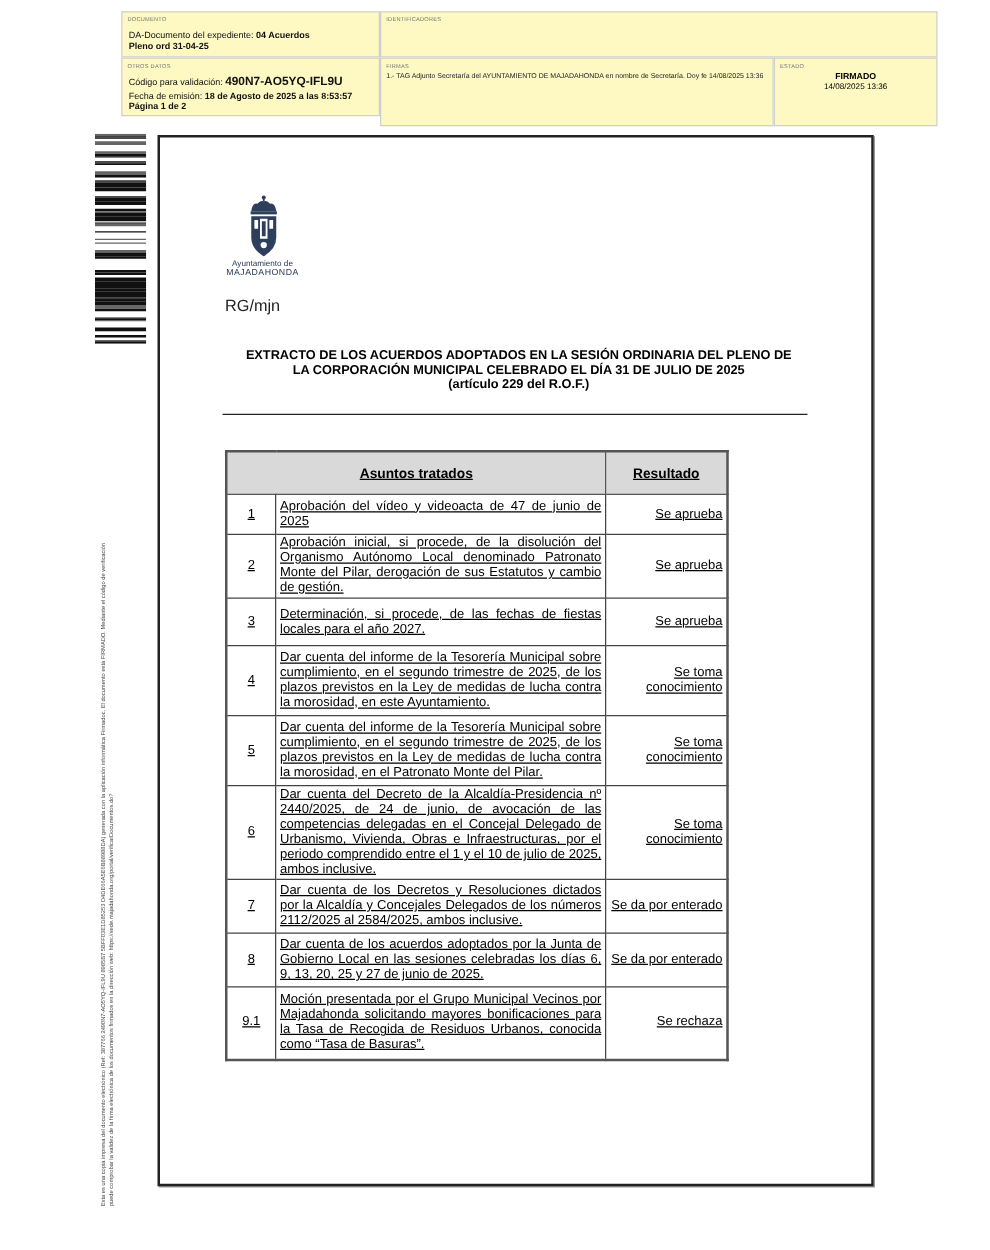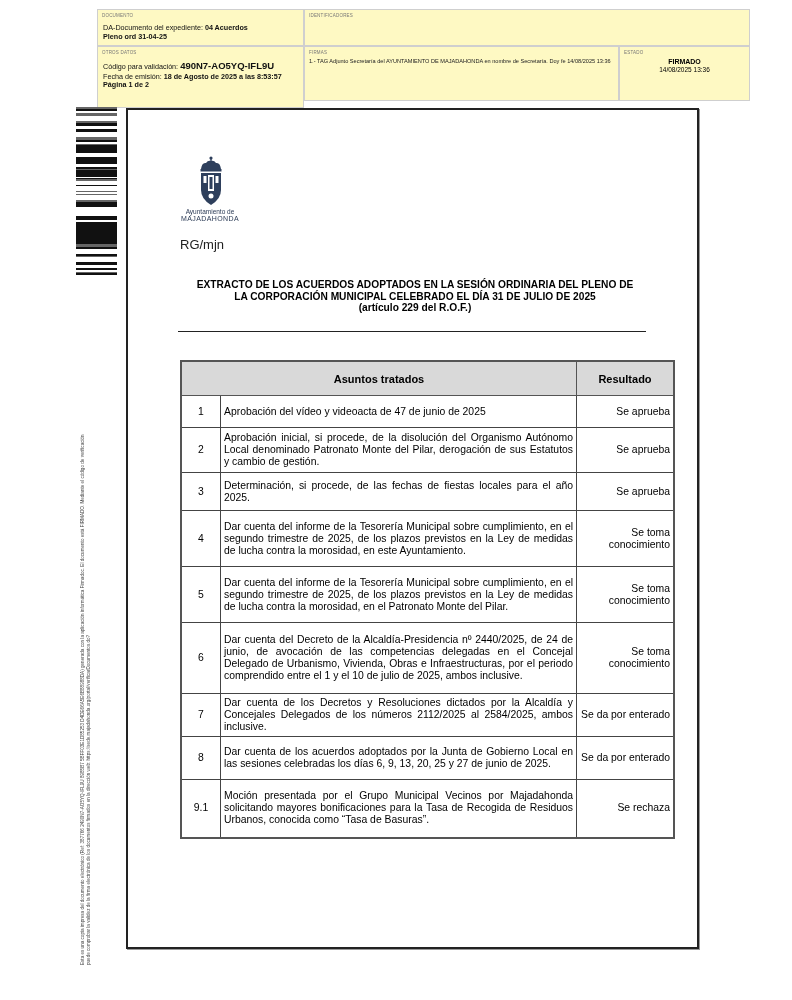--- a/index.html
+++ b/index.html
@@ -5,21 +5,21 @@
   html, body { margin:0; padding:0; background:#ffffff; }
   body { width:792px; height:1000px; position:relative; overflow:hidden; font-family:"Liberation Sans", sans-serif; color:#000; }
 
   
   .hbox { position:absolute; border:1px solid #cfcfcf; background:#fef9c3; box-sizing:border-box;margin-left:29px; }
   .hlabel { position:absolute; left:4px; top:3px; font-size:4.5px; color:#777; letter-spacing:0.2px; }
   .htext { position:absolute; left:5px; font-size:7.2px; line-height:9px; color:#111; }
   .htext b { font-weight:bold; }
   #box-doc { left:68px; top:9px; width:207px; height:37px; }
   #box-ids { left:275px; top:9px; width:446px; height:37px; }
-  #box-otros { left:68px; top:46px; width:207px; height:62px; }
+  #box-otros { left:68px; top:46px; width:207px; height:47px; }
   #box-firmas { left:275px; top:46px; width:315px; height:55px; }
   #box-estado { left:590px; top:46px; width:131px; height:55px; }
   .firmas-text { position:absolute; left:4px; top:11px; font-size:5.6px; line-height:7.5px; color:#222; width:305px; }
   .estado-status { position:absolute; left:0; width:100%; top:11px; text-align:center; font-size:7px; font-weight:bold; }
   .estado-date { position:absolute; left:0; width:100%; top:19px; text-align:center; font-size:6.5px; }
   .codigo-val { font-size:9.5px; font-weight:bold; }
 
   
   #barcode { position:absolute; left:76px; top:107px; width:41px; height:168px; }
 
@@ -31,21 +31,21 @@
 
   #logo { position:absolute; left:176px; top:155px; width:70px; height:70px; }
   .logo-line1 { position:absolute; left:176px; top:208px; width:68px; text-align:center; font-size:6.5px; color:#2a3a55; }
   .logo-line2 { position:absolute; left:176px; top:215px; width:68px; text-align:center; font-size:7px; letter-spacing:0.4px; color:#2a3a55; }
   .ref { position:absolute; left:180px; top:237px; font-size:13px; color:#222; }
 
   .title { position:absolute; left:170px; top:279px; width:490px; text-align:center; font-weight:bold; font-size:10.2px; line-height:11.5px; }
   .title-rule { position:absolute; left:178px; top:331px; width:468px; height:0; border-top:1.5px solid #222; }
 
   
-  #agenda-table { position:absolute; left:180px; top:360px; width:495px; border-collapse:collapse; font-size:10.4px; line-height:12px; border:2px solid #555; }
+  #agenda-table { position:absolute; left:180px; top:360px; width:403px; border-collapse:collapse; font-size:10.4px; line-height:12px; border:2px solid #555;text-decoration:underline; }
   #agenda-table th { background:#d9d9d9; font-weight:bold; font-size:11px; height:31px; border:1.5px solid #555; }
   #agenda-table td { border:1.5px solid #444; padding:1px 3px; vertical-align:middle; }
   #agenda-table td.num { width:32px; text-align:center; }
   #agenda-table td.desc { text-align:justify; }
   #agenda-table td.res { width:90px; text-align:right; }
 </style>
 </head>
 <body>
 
 <div class="hbox" id="box-doc">
@@ -194,21 +194,21 @@
         <td class="desc">Aprobación del vídeo y videoacta de 47 de junio de 2025</td>
         <td class="res">Se aprueba</td>
       </tr>
       <tr style="height: 45px;">
         <td class="num">2</td>
         <td class="desc">Aprobación inicial, si procede, de la disolución del Organismo Autónomo Local denominado Patronato Monte del Pilar, derogación de sus Estatutos y cambio de gestión.</td>
         <td class="res">Se aprueba</td>
       </tr>
       <tr style="height: 38px;">
         <td class="num">3</td>
-        <td class="desc">Determinación, si procede, de las fechas de fiestas locales para el año 2025.</td>
+        <td class="desc">Determinación, si procede, de las fechas de fiestas locales para el año 2027.</td>
         <td class="res">Se aprueba</td>
       </tr>
       <tr style="height: 56px;">
         <td class="num">4</td>
         <td class="desc">Dar cuenta del informe de la Tesorería Municipal sobre cumplimiento, en el segundo trimestre de 2025, de los plazos previstos en la Ley de medidas de lucha contra la morosidad, en este Ayuntamiento.</td>
         <td class="res">Se toma conocimiento</td>
       </tr>
       <tr style="height: 56px;">
         <td class="num">5</td>
         <td class="desc">Dar cuenta del informe de la Tesorería Municipal sobre cumplimiento, en el segundo trimestre de 2025, de los plazos previstos en la Ley de medidas de lucha contra la morosidad, en el Patronato Monte del Pilar.</td>

